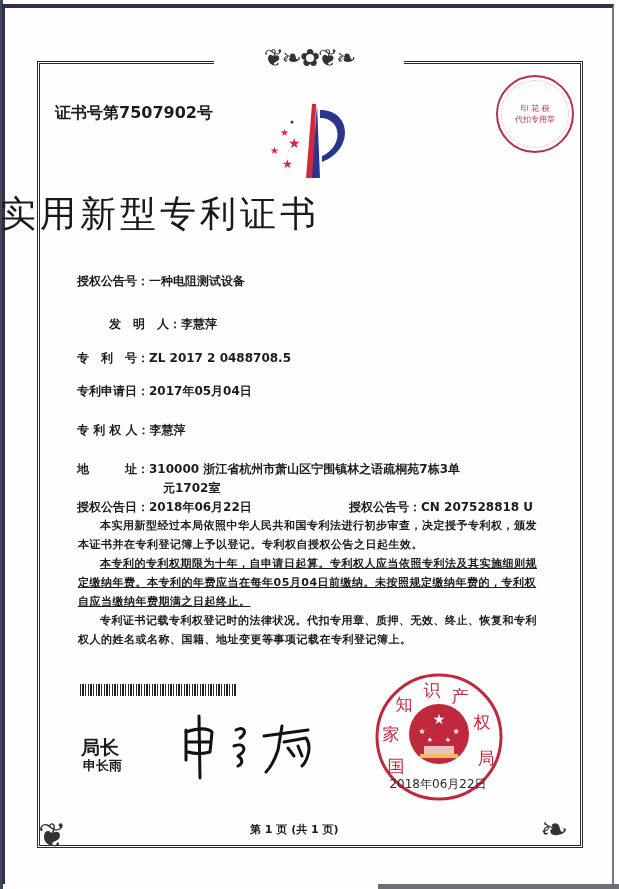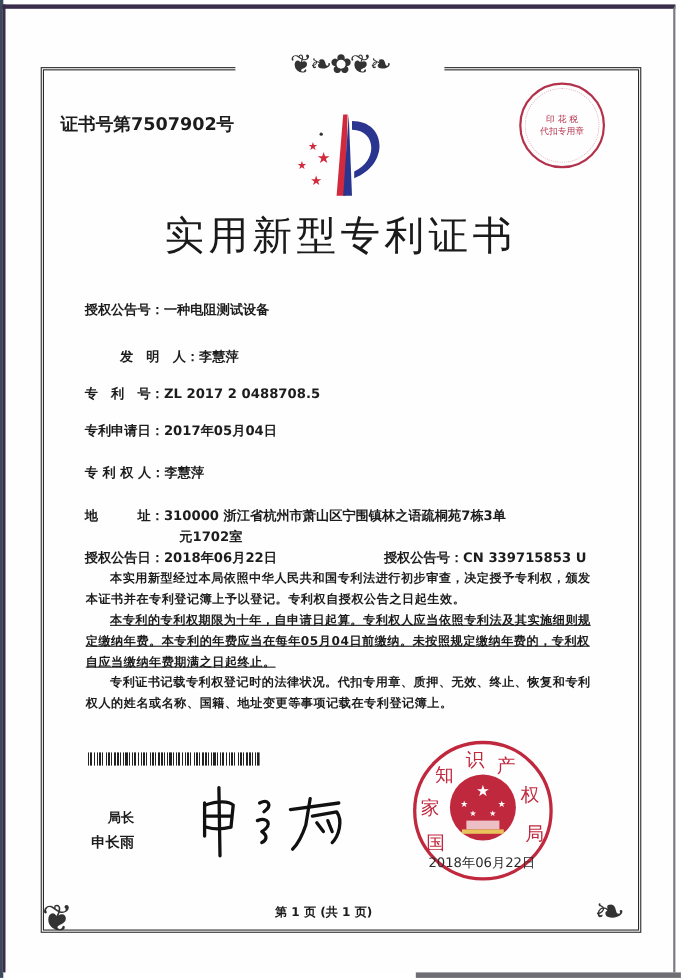--- a/index.html
+++ b/index.html
@@ -32,33 +32,33 @@
   .orn-bl { left: 38px; top: 818px; font-size: 34px; background: transparent; }
   .orn-br { left: 540px; top: 812px; font-size: 34px; background: transparent; }
 
   .cert-no {
     position: absolute; left: 55px; top: 103px; font-size: 16px; font-weight: bold;
     font-family: "DejaVu Sans", sans-serif;
   }
   .logo { position: absolute; left: 262px; top: 100px; width: 90px; height: 80px; }
 
   .agency-seal {
-    position: absolute; left: 472px; top: 75px; width: 78px; height: 78px;
+    position: absolute; left: 496px; top: 75px; width: 78px; height: 78px;
     border: 2px solid #b4314b; border-radius: 50%;
     color: #b4314b; box-sizing: border-box;
     display: flex; flex-direction: column; align-items: center; justify-content: center;
     font-size: 8px; line-height: 11px;
   }
   .agency-seal .ring {
     position: absolute; left: 3px; top: 3px; right: 3px; bottom: 3px;
     border-radius: 50%; border: 1px dotted rgba(180,49,75,0.35);
   }
 
   .title {
-    position: absolute; left: 0; width: 619px; top: 190px; text-align: center;
+    position: absolute; left: 0; width: 619px; top: 190px; text-align: left;
     font-size: 36px; letter-spacing: 4px; color: #1a1a1a;
     font-family: "DejaVu Sans", sans-serif; font-weight: normal;
   }
 
   .field {
     position: absolute; left: 77px; font-size: 12px; font-weight: bold;
     font-family: "DejaVu Sans", sans-serif; white-space: nowrap;
   }
   .field .label { display: inline-block; }
   .field .value { display: inline; }
@@ -80,21 +80,21 @@
   }
   .p1 { top: 516px; }
   .p2 { top: 554px; text-decoration: underline; }
   .p3 { top: 611px; }
 
   .barcode {
     position: absolute; left: 80px; top: 684px; width: 156px; height: 12px;
     background: repeating-linear-gradient(90deg, #222 0px, #222 1px, #fff 1px, #fff 2px, #222 2px, #222 4px, #fff 4px, #fff 5px, #222 5px, #222 6px, #fff 6px, #fff 8px);
   }
   .director-title {
-    position: absolute; left: 98px; top: 735px; font-size: 12px; font-weight: bold;
+    position: absolute; left: 81px; top: 735px; font-size: 19px; font-weight: bold;
     font-family: "DejaVu Sans", sans-serif;
   }
   .director-name {
     position: absolute; left: 83px; top: 757px; font-size: 13px; font-weight: bold;
     font-family: "DejaVu Sans", sans-serif;
   }
   .signature { position: absolute; left: 178px; top: 712px; width: 150px; height: 68px; }
 
   .seal {
     position: absolute; left: 374px; top: 672px; width: 130px; height: 130px;
@@ -163,21 +163,21 @@
   <span class="label">专 利 权 人：</span><span class="value">李慧萍</span>
 </div>
 <div class="field f-addr">
   <span class="label">地　　　址：</span><span class="value">310000 浙江省杭州市萧山区宁围镇林之语疏桐苑7栋3单</span>
 </div>
 <div class="field f-addr2">元1702室</div>
 <div class="field f-grantdate">
   <span class="label">授权公告日：</span><span class="value">2018年06月22日</span>
 </div>
 <div class="field f-grantno">
-  <span class="label">授权公告号：</span><span class="value">CN 339715853 U</span>
+  <span class="label">授权公告号：</span><span class="value">CN 207528818 U</span>
 </div>
 
 <div class="para p1">本实用新型经过本局依照中华人民共和国专利法进行初步审查，决定授予专利权，颁发本证书并在专利登记簿上予以登记。专利权自授权公告之日起生效。</div>
 <div class="para p2">本专利的专利权期限为十年，自申请日起算。专利权人应当依照专利法及其实施细则规定缴纳年费。本专利的年费应当在每年05月04日前缴纳。未按照规定缴纳年费的，专利权自应当缴纳年费期满之日起终止。</div>
 <div class="para p3">专利证书记载专利权登记时的法律状况。代扣专用章、质押、无效、终止、恢复和专利权人的姓名或名称、国籍、地址变更等事项记载在专利登记簿上。</div>
 
 <div class="barcode"></div>
 
 <div class="director-title">局长</div>
 <div class="director-name">申长雨</div>

